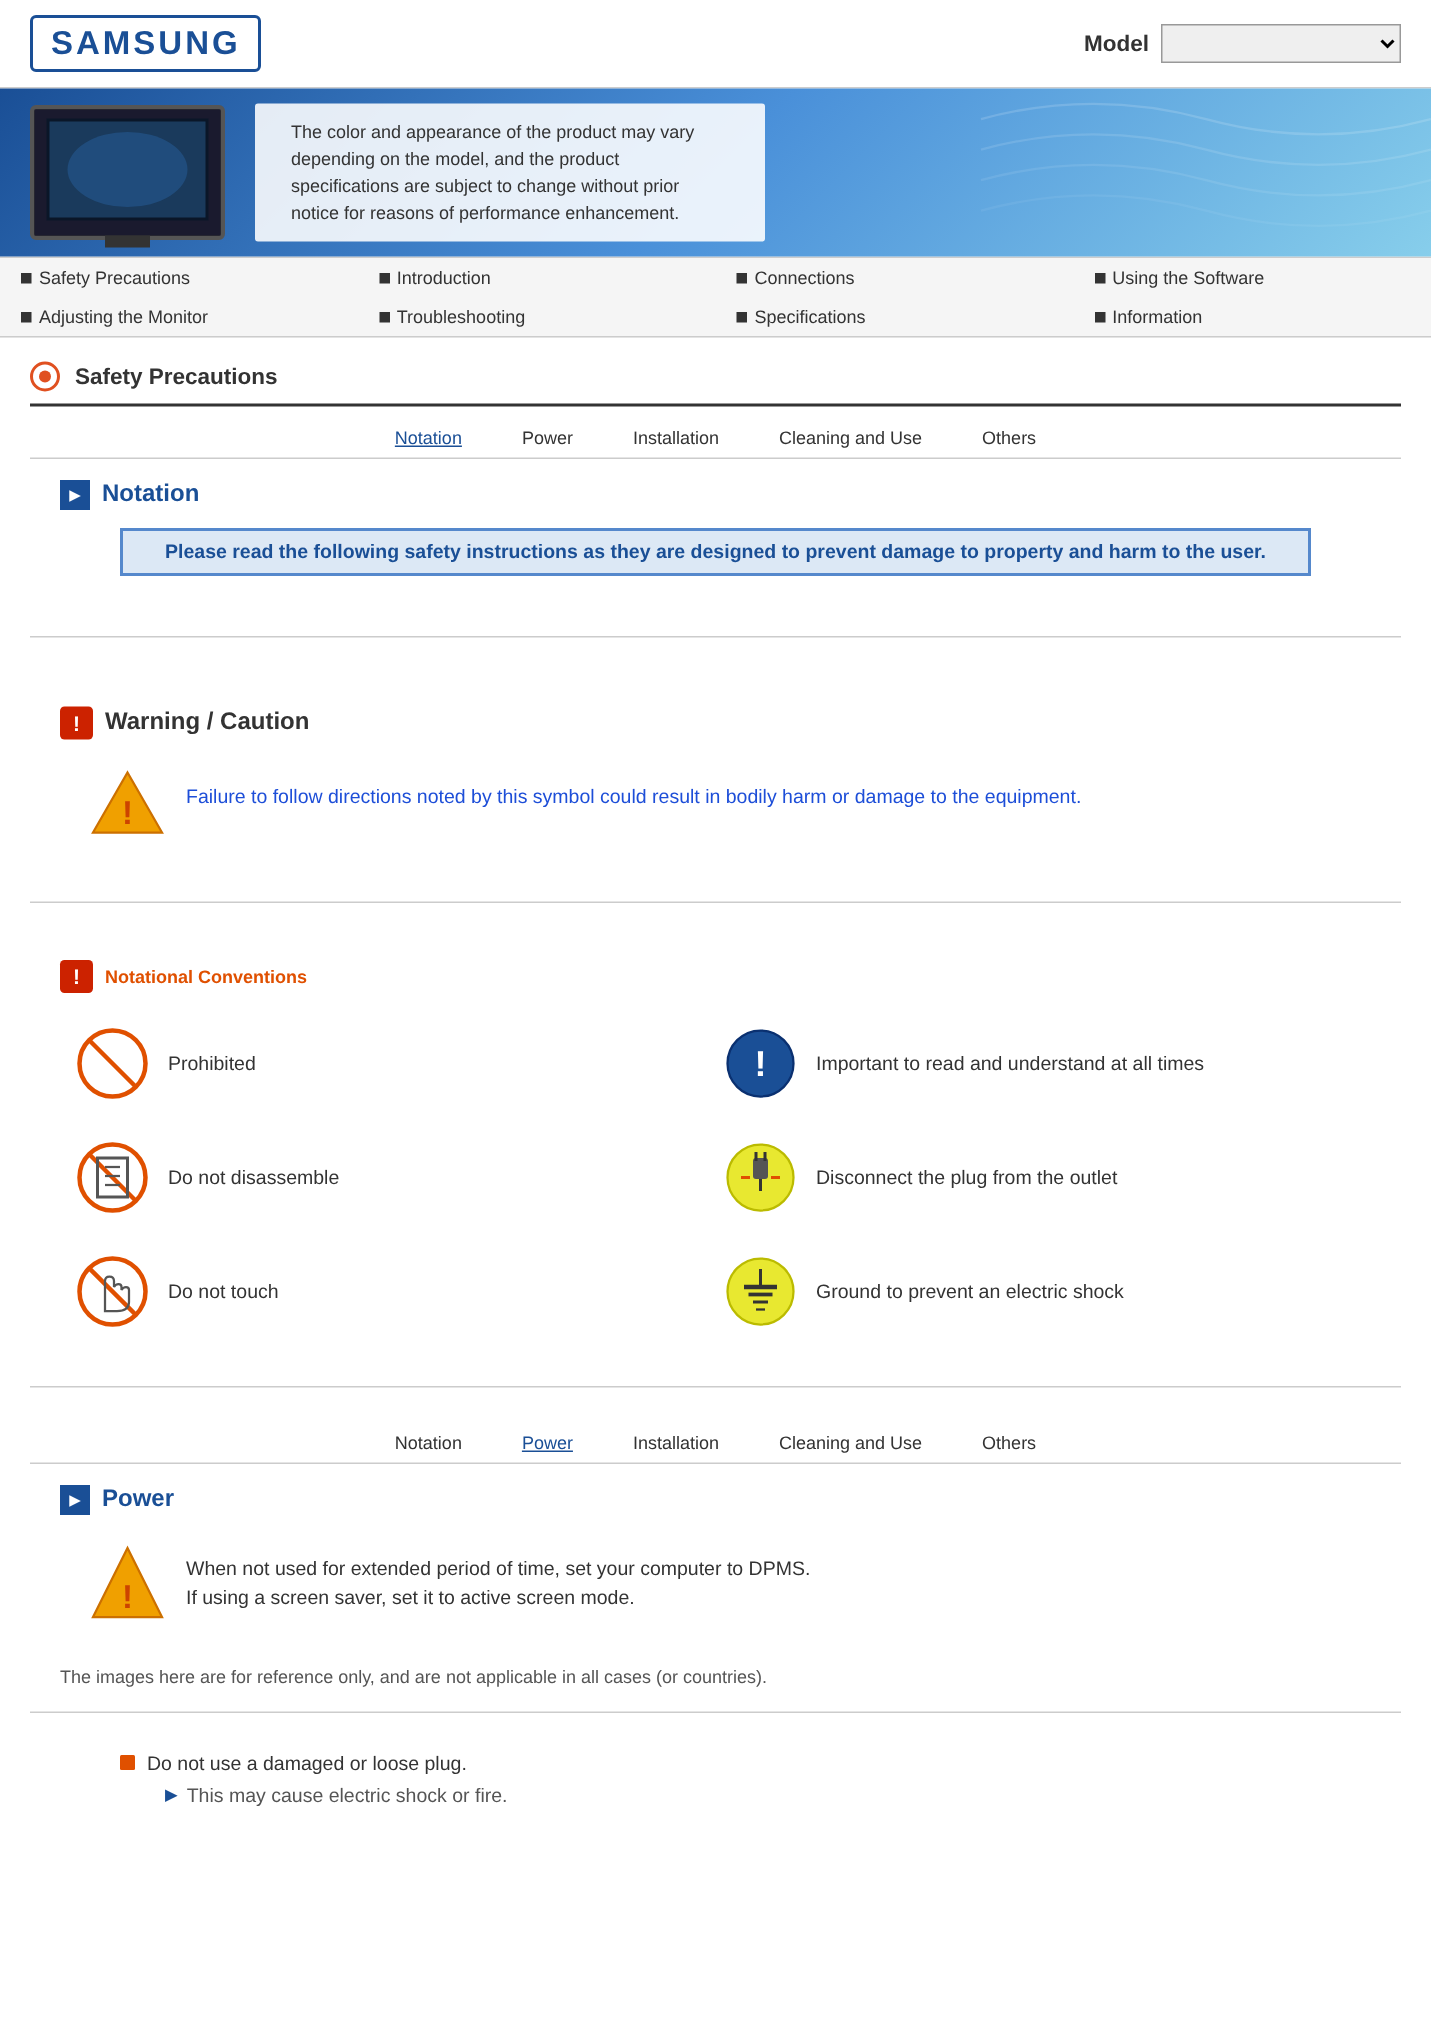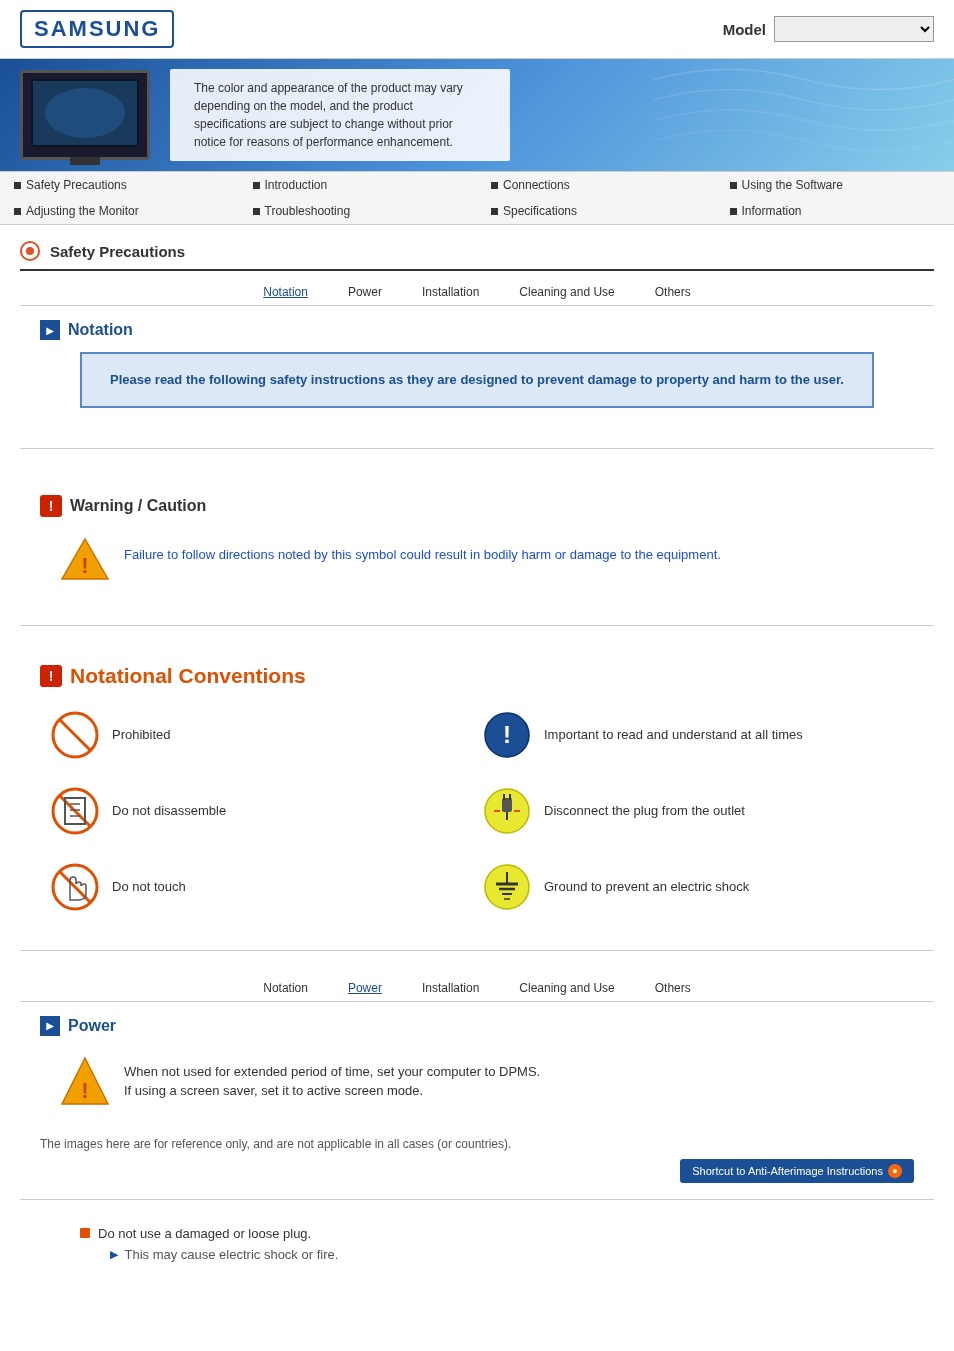--- a/index.html
+++ b/index.html
@@ -39,35 +39,35 @@
     
     .content-section { padding: 14px 20px; }
 
     
     .notation-heading { display: flex; align-items: center; gap: 8px; margin-bottom: 12px; }
     .arrow-icon { width: 20px; height: 20px; background: #1a4f96; display: flex; align-items: center; justify-content: center; }
     .arrow-icon::after { content: '▶'; color: #fff; font-size: 10px; }
     .heading-text { font-size: 16px; font-weight: bold; color: #1a4f96; }
 
     
-    .info-box { background: #dce8f5; border: 2px solid #5588cc; padding: 16px 20px; text-align: center; margin: 10px 40px; font-size: 13px; color: #1a4f96; font-weight: bold; line-height: 1.5; }
+    .info-box { background: #dce8f5; border: 2px solid #5588cc; padding: 4px 20px; text-align: center; margin: 10px 40px; font-size: 13px; color: #1a4f96; font-weight: bold; line-height: 1.5; }
 
     
     .warning-heading { display: flex; align-items: center; gap: 8px; margin: 16px 0 8px 0; }
     .warning-icon { width: 22px; height: 22px; background: #cc2200; border-radius: 3px; display: flex; align-items: center; justify-content: center; color: #fff; font-size: 14px; font-weight: bold; }
     .warning-text { font-size: 16px; font-weight: bold; color: #333; }
 
     
     .warning-content { display: flex; align-items: flex-start; gap: 14px; padding: 10px 0 10px 20px; }
     .triangle-icon { width: 50px; height: 50px; flex-shrink: 0; }
     .warning-desc { font-size: 13px; color: #1d4ed8; line-height: 1.5; padding-top: 10px; }
 
     
     .conventions-heading { display: flex; align-items: center; gap: 8px; margin: 8px 0 14px 0; }
-    .conventions-text { font-size: 21px; font-weight: bold; color: #e05000; }
+    .conventions-text { font-size: 12px; font-weight: bold; color: #e05000; }
 
     
     .icons-grid { display: grid; grid-template-columns: 1fr 1fr; gap: 10px; padding: 0 10px; }
     .icon-row { display: flex; align-items: center; gap: 12px; padding: 8px 0; }
     .icon-circle { width: 50px; height: 50px; flex-shrink: 0; }
     .icon-label { font-size: 13px; color: #333; }
 
     
     svg { overflow: visible; }
 
@@ -304,26 +304,20 @@
       </svg>
       <div class="power-desc">
         <div>When not used for extended period of time, set your computer to DPMS.</div>
         <div>If using a screen saver, set it to active screen mode.</div>
       </div>
     </div>
   </div>
 
   <div class="reference-text">The images here are for reference only, and are not applicable in all cases (or countries).</div>
 
-  <div class="shortcut-btn-row">
-    <button class="shortcut-btn">
-      <span>Shortcut to Anti-Afterimage Instructions</span>
-      <div class="shortcut-btn-circle">●</div>
-    </button>
-  </div>
 
   <hr class="divider">
 </div>
 
 <div class="bullet-section">
   <div class="bullet-item">
     <div class="bullet-square"></div>
     <span>Do not use a damaged or loose plug.</span>
   </div>
   <div class="sub-bullet">

